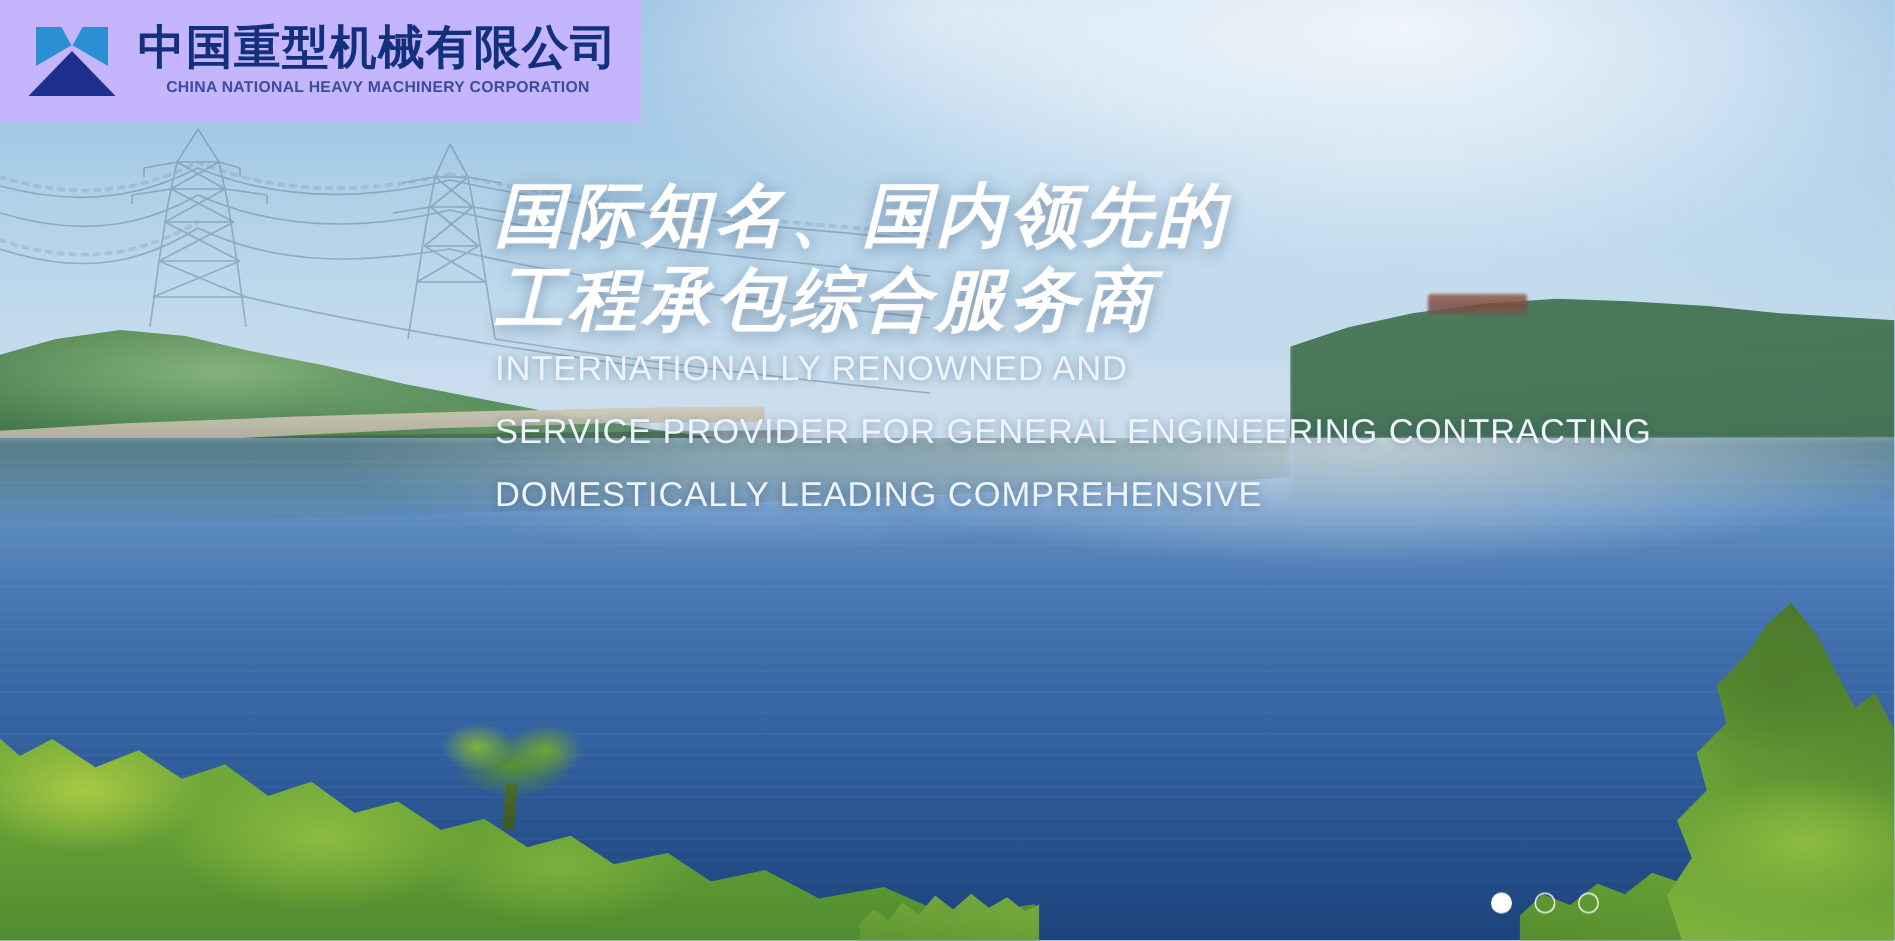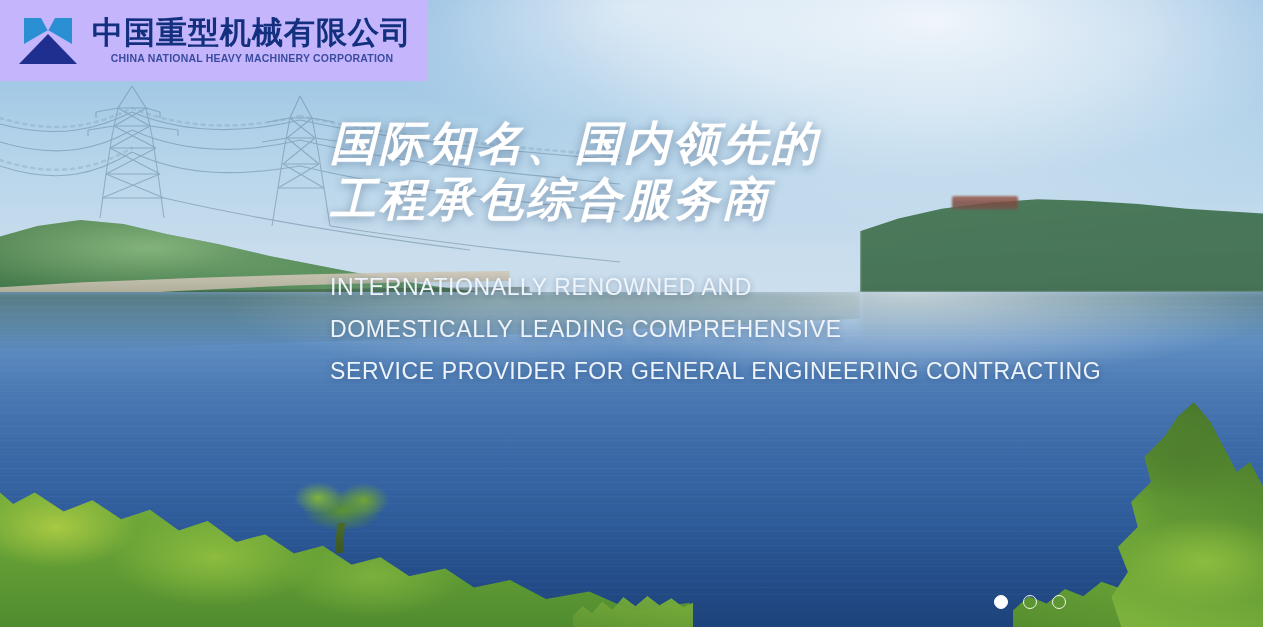--- a/index.html
+++ b/index.html
@@ -329,21 +329,20 @@
     letter-spacing: 3px;
     white-space: nowrap;
     text-shadow:
        0 2px 10px rgba(30,60,100,.45),
        0 0 2px rgba(255,255,255,.55);
     font-family: "DejaVu Sans", "Liberation Sans", sans-serif;
   }
   .headline .ln2 { display: block; margin-top: 4px; }
 
   .subhead {
-    margin-top: 42px;
     color: #eef4fa;
     font-size: 23px;
     line-height: 1.82;
     letter-spacing: 0.6px;
     font-weight: 400;
     text-shadow: 0 1px 6px rgba(25,55,95,.40);
     font-family: "Liberation Sans", sans-serif;
   }
   .subhead span { display: block; white-space: nowrap; }
 
@@ -454,22 +453,22 @@
     </div>
   </div>
 
   <div class="hero-copy">
     <div class="headline">
       <span class="ln1">国际知名、国内领先的</span>
       <span class="ln2">工程承包综合服务商</span>
     </div>
     <div class="subhead">
       <span>INTERNATIONALLY RENOWNED AND</span>
+      <span>SERVICE PROVIDER FOR GENERAL ENGINEERING CONTRACTING</span>
       <span>DOMESTICALLY LEADING COMPREHENSIVE</span>
-      <span>SERVICE PROVIDER FOR GENERAL ENGINEERING CONTRACTING</span>
     </div>
   </div>
 
   <div class="dots">
     <span class="dot active"></span>
     <span class="dot"></span>
     <span class="dot"></span>
   </div>
 
 </div>

